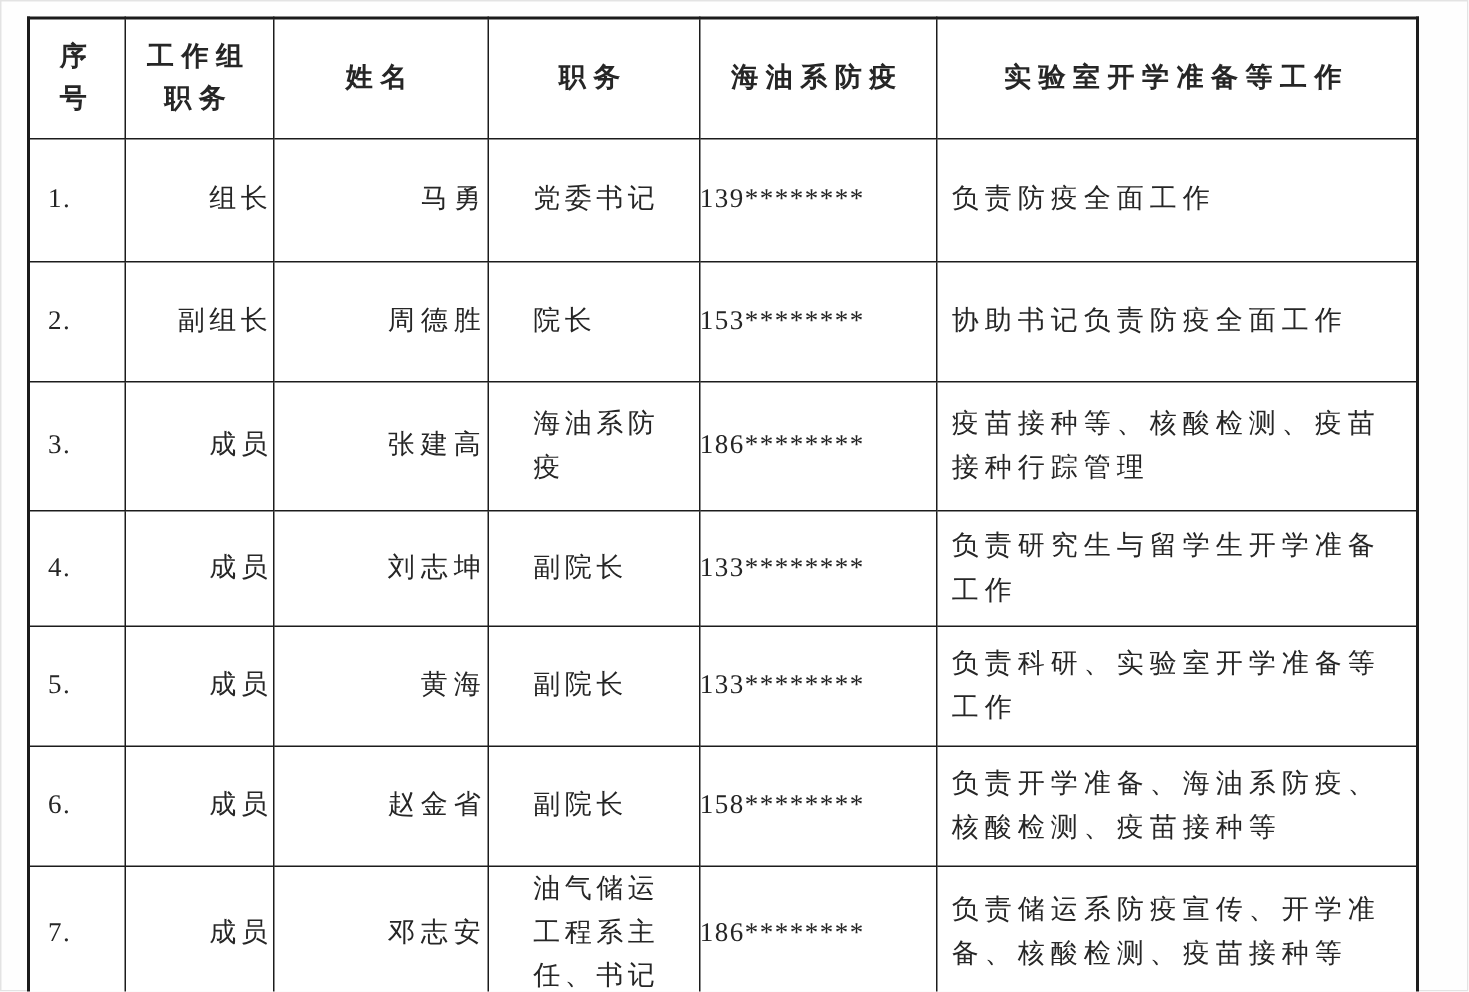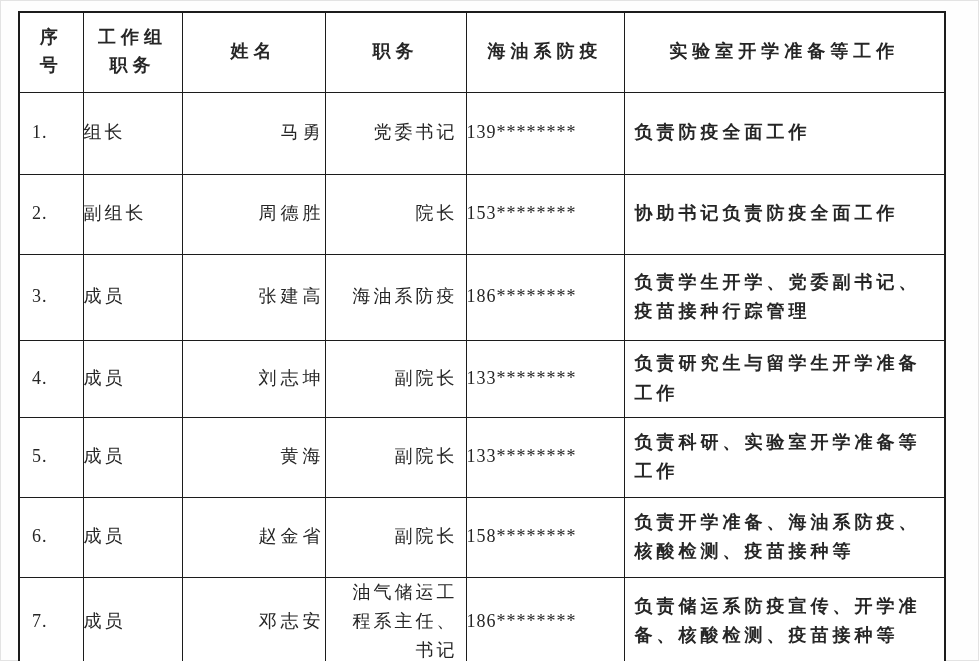--- a/index.html
+++ b/index.html
@@ -44,25 +44,25 @@
   .duty-table tbody tr:nth-child(7) { height: 77px; }
 
   .duty-table th {
     font-weight: bold;
     text-align: center;
     letter-spacing: 5px;
     white-space: pre-line;
     line-height: 1.55;
   }
   .c-index   { text-align: left; padding-left: 12px; letter-spacing: 1px; }
-  .c-role    { text-align: left; letter-spacing: 3px; }
+  .c-role    { text-align: right; letter-spacing: 3px; }
   .c-name    { text-align: right; letter-spacing: 4px; }
-  .c-title   { text-align: right; padding-left: 16px; padding-right: 8px; letter-spacing: 3px; }
+  .c-title   { text-align: left; padding-left: 30px; padding-right: 8px; letter-spacing: 3px; }
   .c-contact { text-align: left; letter-spacing: 1px; }
-  .c-duty    { text-align: left; padding-left: 10px; padding-right: 8px; letter-spacing: 4px; font-weight: bold; }
+  .c-duty    { text-align: left; padding-left: 10px; padding-right: 8px; letter-spacing: 4px; }
 </style>
 </head>
 <body>
 
 <div class="page">
   <table class="duty-table">
     <colgroup>
       <col style="width:64px">
       <col style="width:99px">
       <col style="width:143px">
@@ -98,21 +98,21 @@
         <td class="c-title">院长</td>
         <td class="c-contact">153********</td>
         <td class="c-duty">协助书记负责防疫全面工作</td>
       </tr>
       <tr>
         <td class="c-index">3.</td>
         <td class="c-role">成员</td>
         <td class="c-name">张建高</td>
         <td class="c-title">海油系防疫</td>
         <td class="c-contact">186********</td>
-        <td class="c-duty">负责学生开学、党委副书记、疫苗接种行踪管理</td>
+        <td class="c-duty">疫苗接种等、核酸检测、疫苗接种行踪管理</td>
       </tr>
       <tr>
         <td class="c-index">4.</td>
         <td class="c-role">成员</td>
         <td class="c-name">刘志坤</td>
         <td class="c-title">副院长</td>
         <td class="c-contact">133********</td>
         <td class="c-duty">负责研究生与留学生开学准备工作</td>
       </tr>
       <tr>

